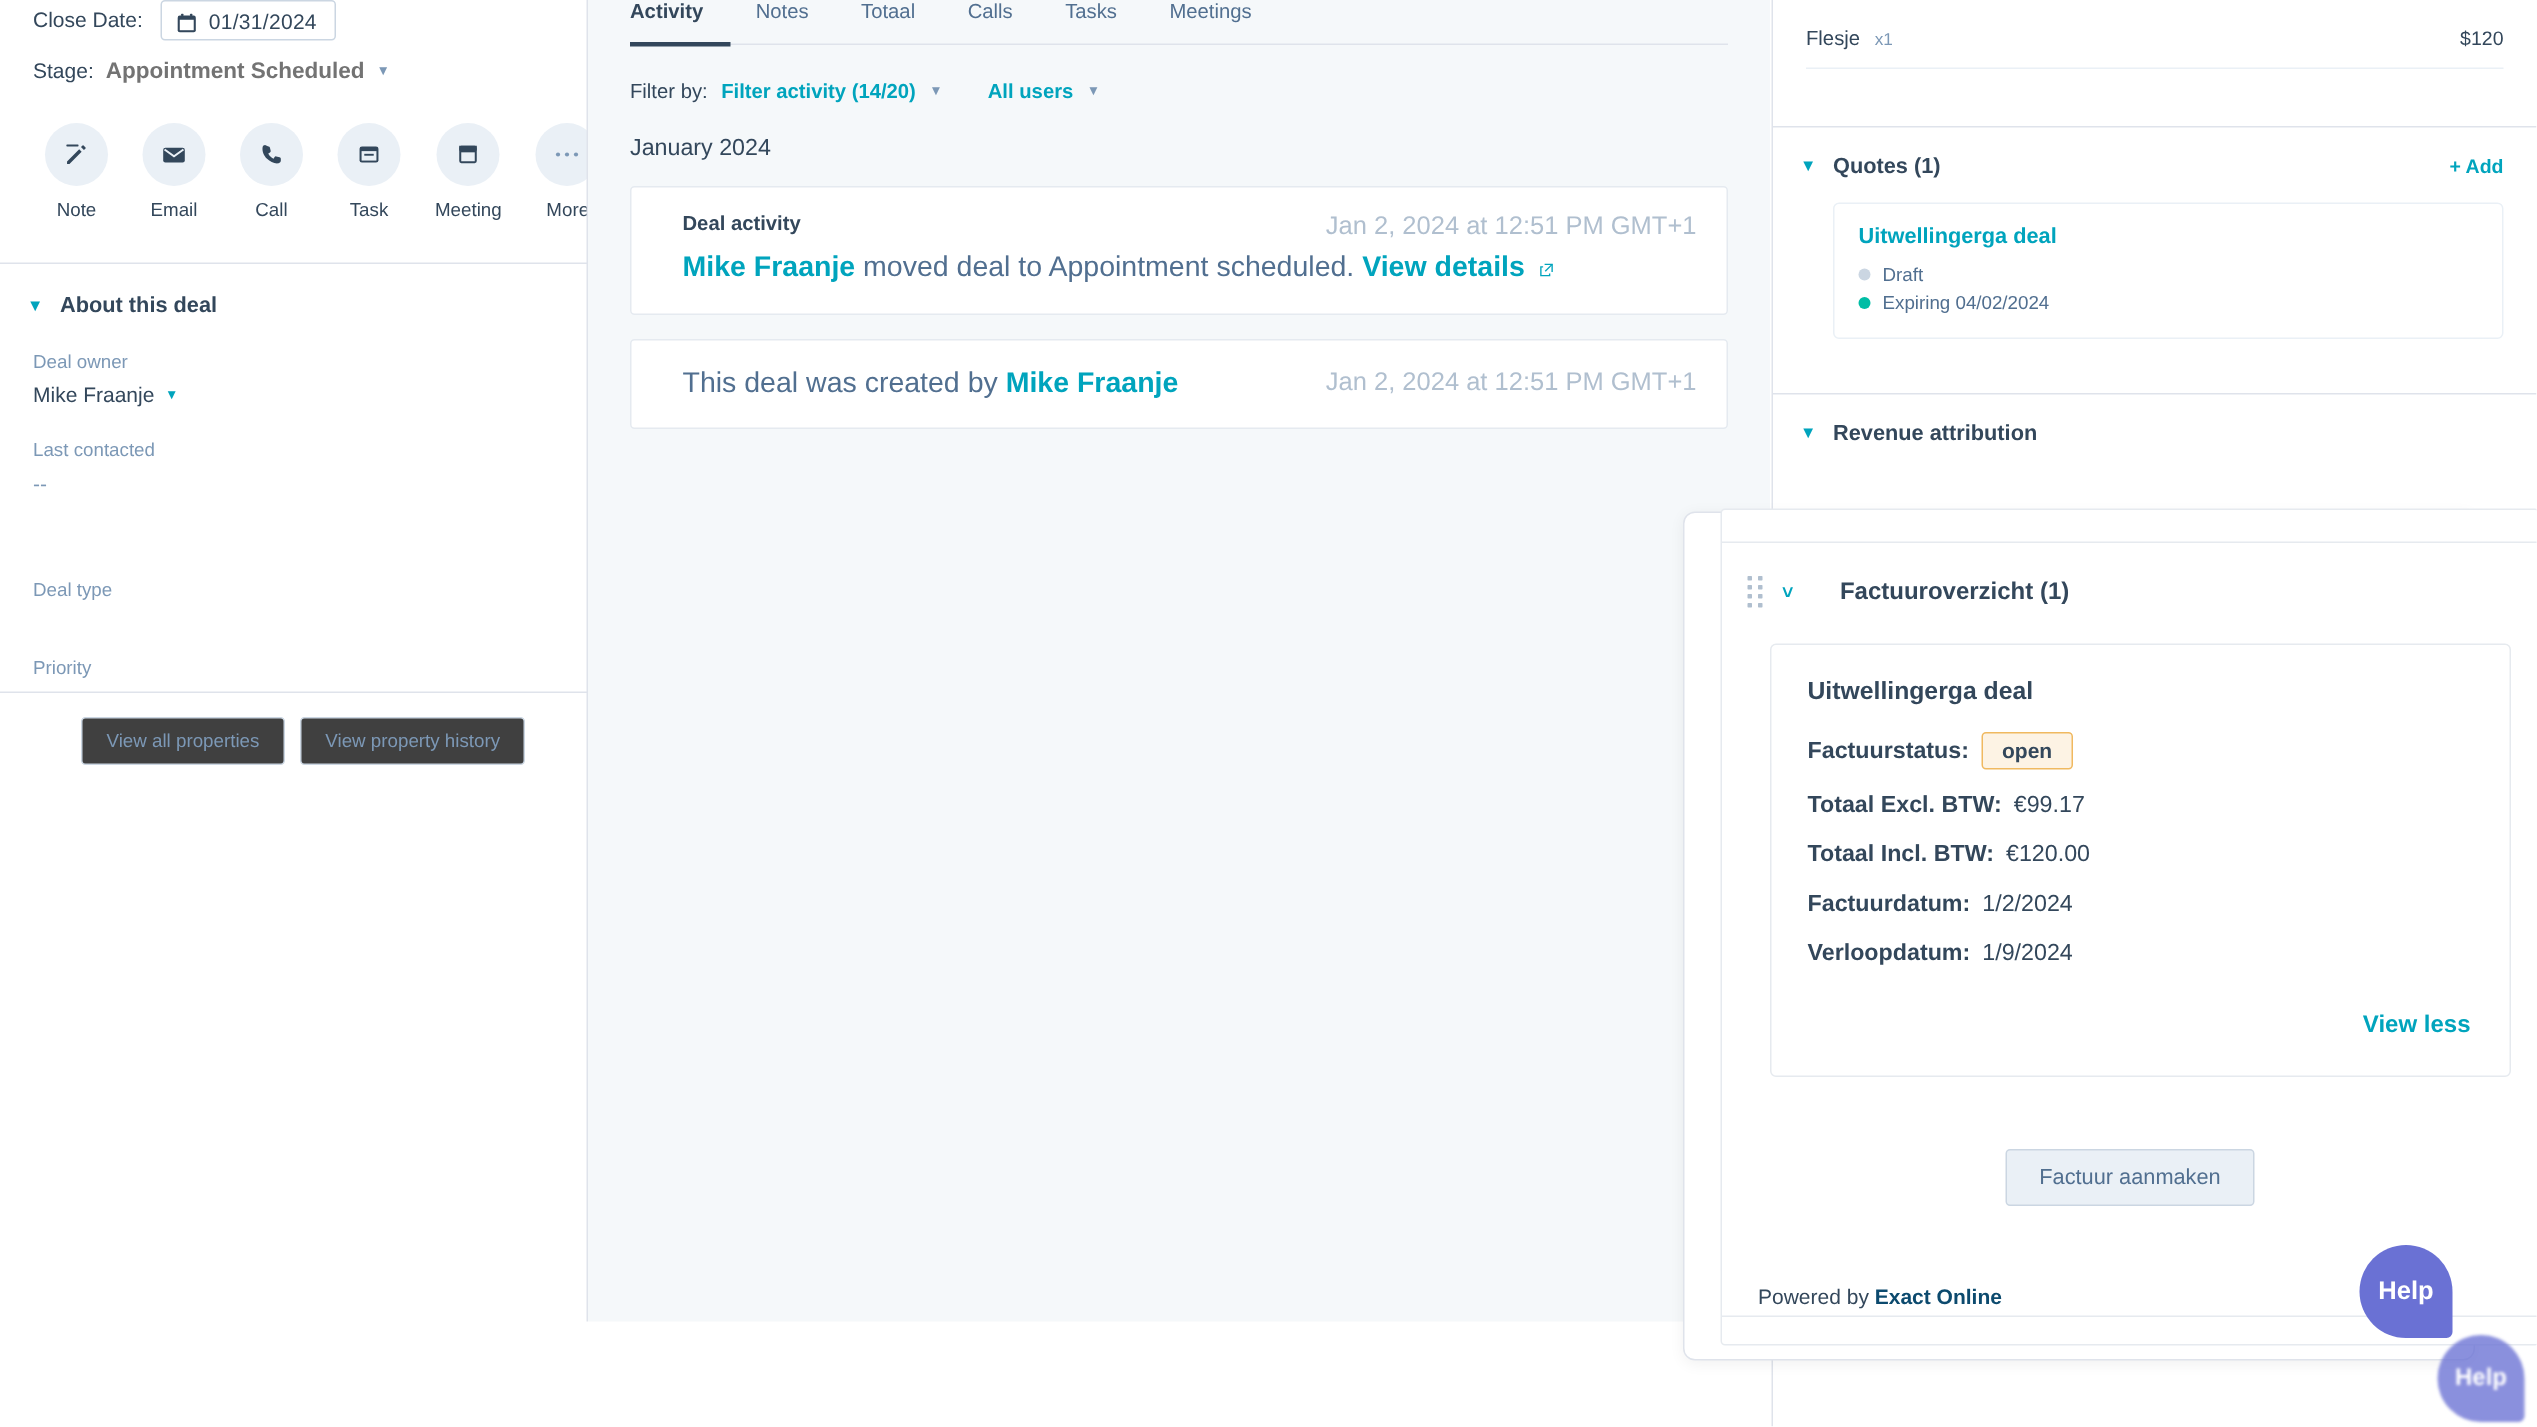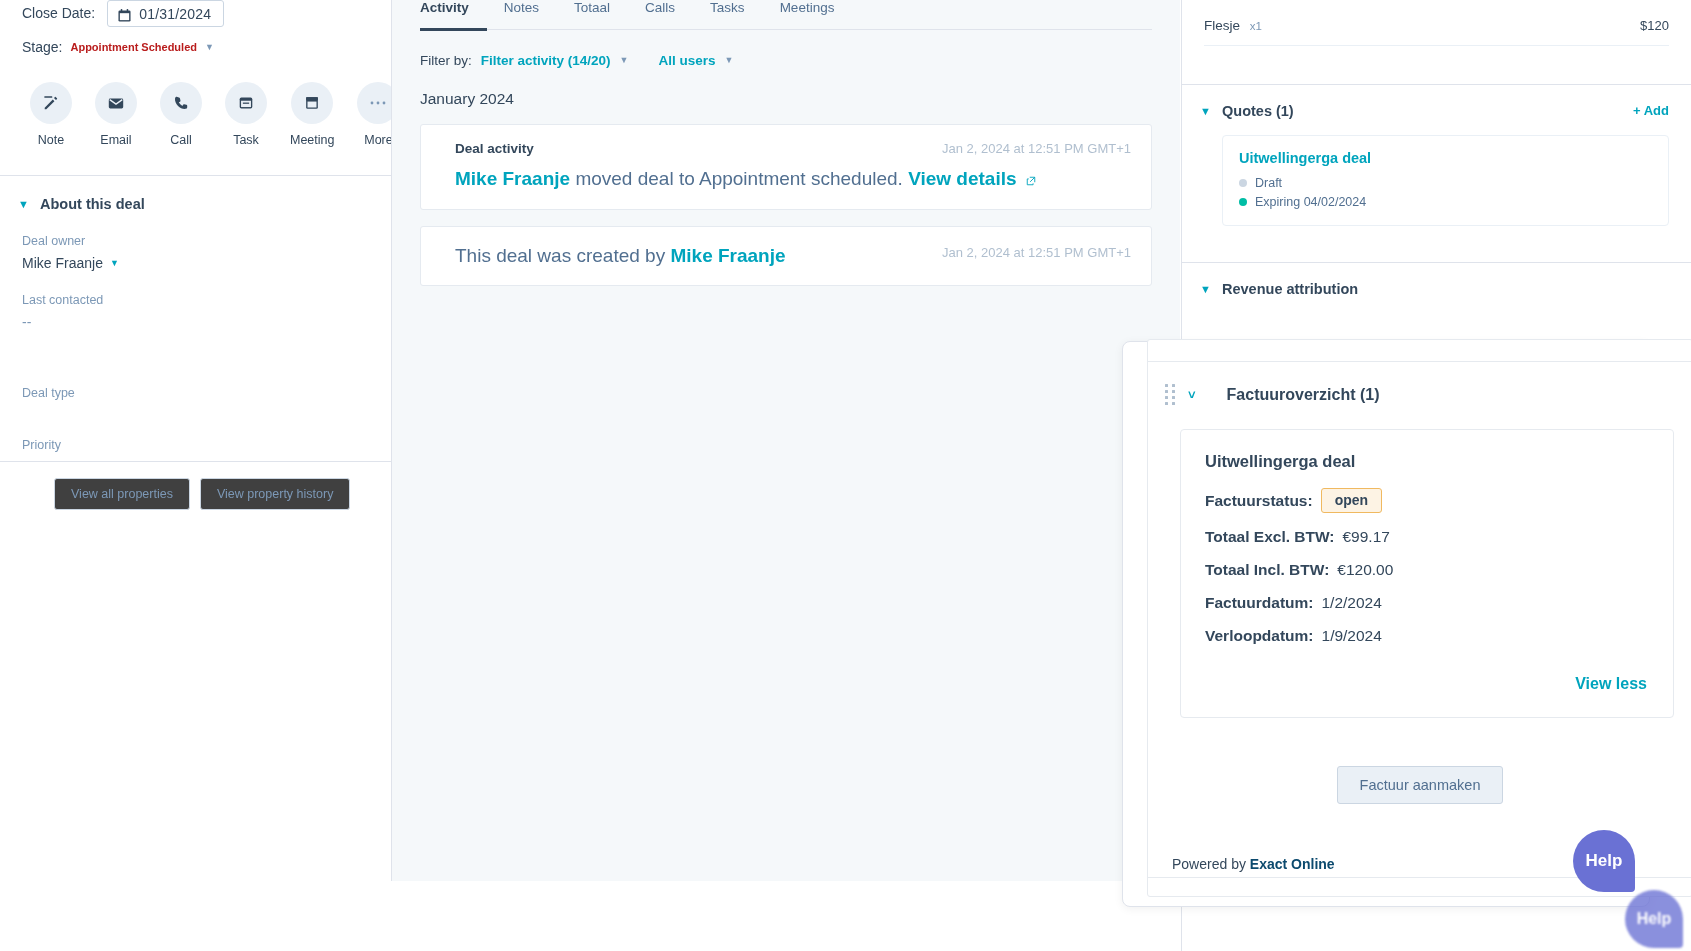--- a/index.html
+++ b/index.html
@@ -25,21 +25,21 @@
   .date-box {
     display: inline-flex; align-items: flex-end; gap: 8px;
     border: 1px solid #cbd6e2; border-radius: 3px;
     background: #fff; padding: 3px 12px 4px 10px; height: 27px;
     margin-left: 4px;
   }
   .date-box .cal { width: 13px; height: 13px; display:inline-block; position: relative; }
   .date-box .cal svg { display:block; }
   .date-val { font-size: 14px; color: #33475b; letter-spacing: .2px; }
   .stage-row { margin-top: 8px; }
-  .stage-link { color: #b91c1c; font-weight: 700; font-size: 11px; }
+  .stage-link { color: #737373; font-weight: 700; font-size: 15px; }
   .caret { color: #7c98b6; font-size: 9px; line-height: 1; }
 
   
   .actions {
     display: flex; gap: 23px; padding: 22px 30px 0 30px;
   }
   .action { width: 50px; text-align: center; }
   .action .circle {
     width: 42px; height: 42px; border-radius: 50%;
     background: #eaf0f6; margin: 0 auto;
@@ -112,21 +112,21 @@
     border-radius: 3px; padding: 16px 20px 18px 34px; position: relative;
   }
   .act-title {
     font-size: 13.5px; font-weight: 700; color: #33475b; margin-bottom: 12px;
   }
   .act-body { font-size: 19px; color: #516f90; }
   .act-body .who { color: #00a4bd; font-weight: 700; }
   .act-body .vd { color: #00a4bd; font-weight: 700; cursor: pointer; }
   .act-time {
     position: absolute; right: 20px; top: 16px;
-    font-size: 13px; color: #b0bfcf; white-space: nowrap;
+    font-size: 17px; color: #b0bfcf; white-space: nowrap;
   }
   .act-card.simple { padding: 18px 20px 18px 34px; }
   .act-card.simple .act-time { top: 18px; }
 
   
   .right-col {
     position: absolute; left: 1181px; top: 0; width: 510px; height: 951px;
     background: #ffffff; border-left: 1px solid #dfe3eb;
   }
   .line-item-row {

